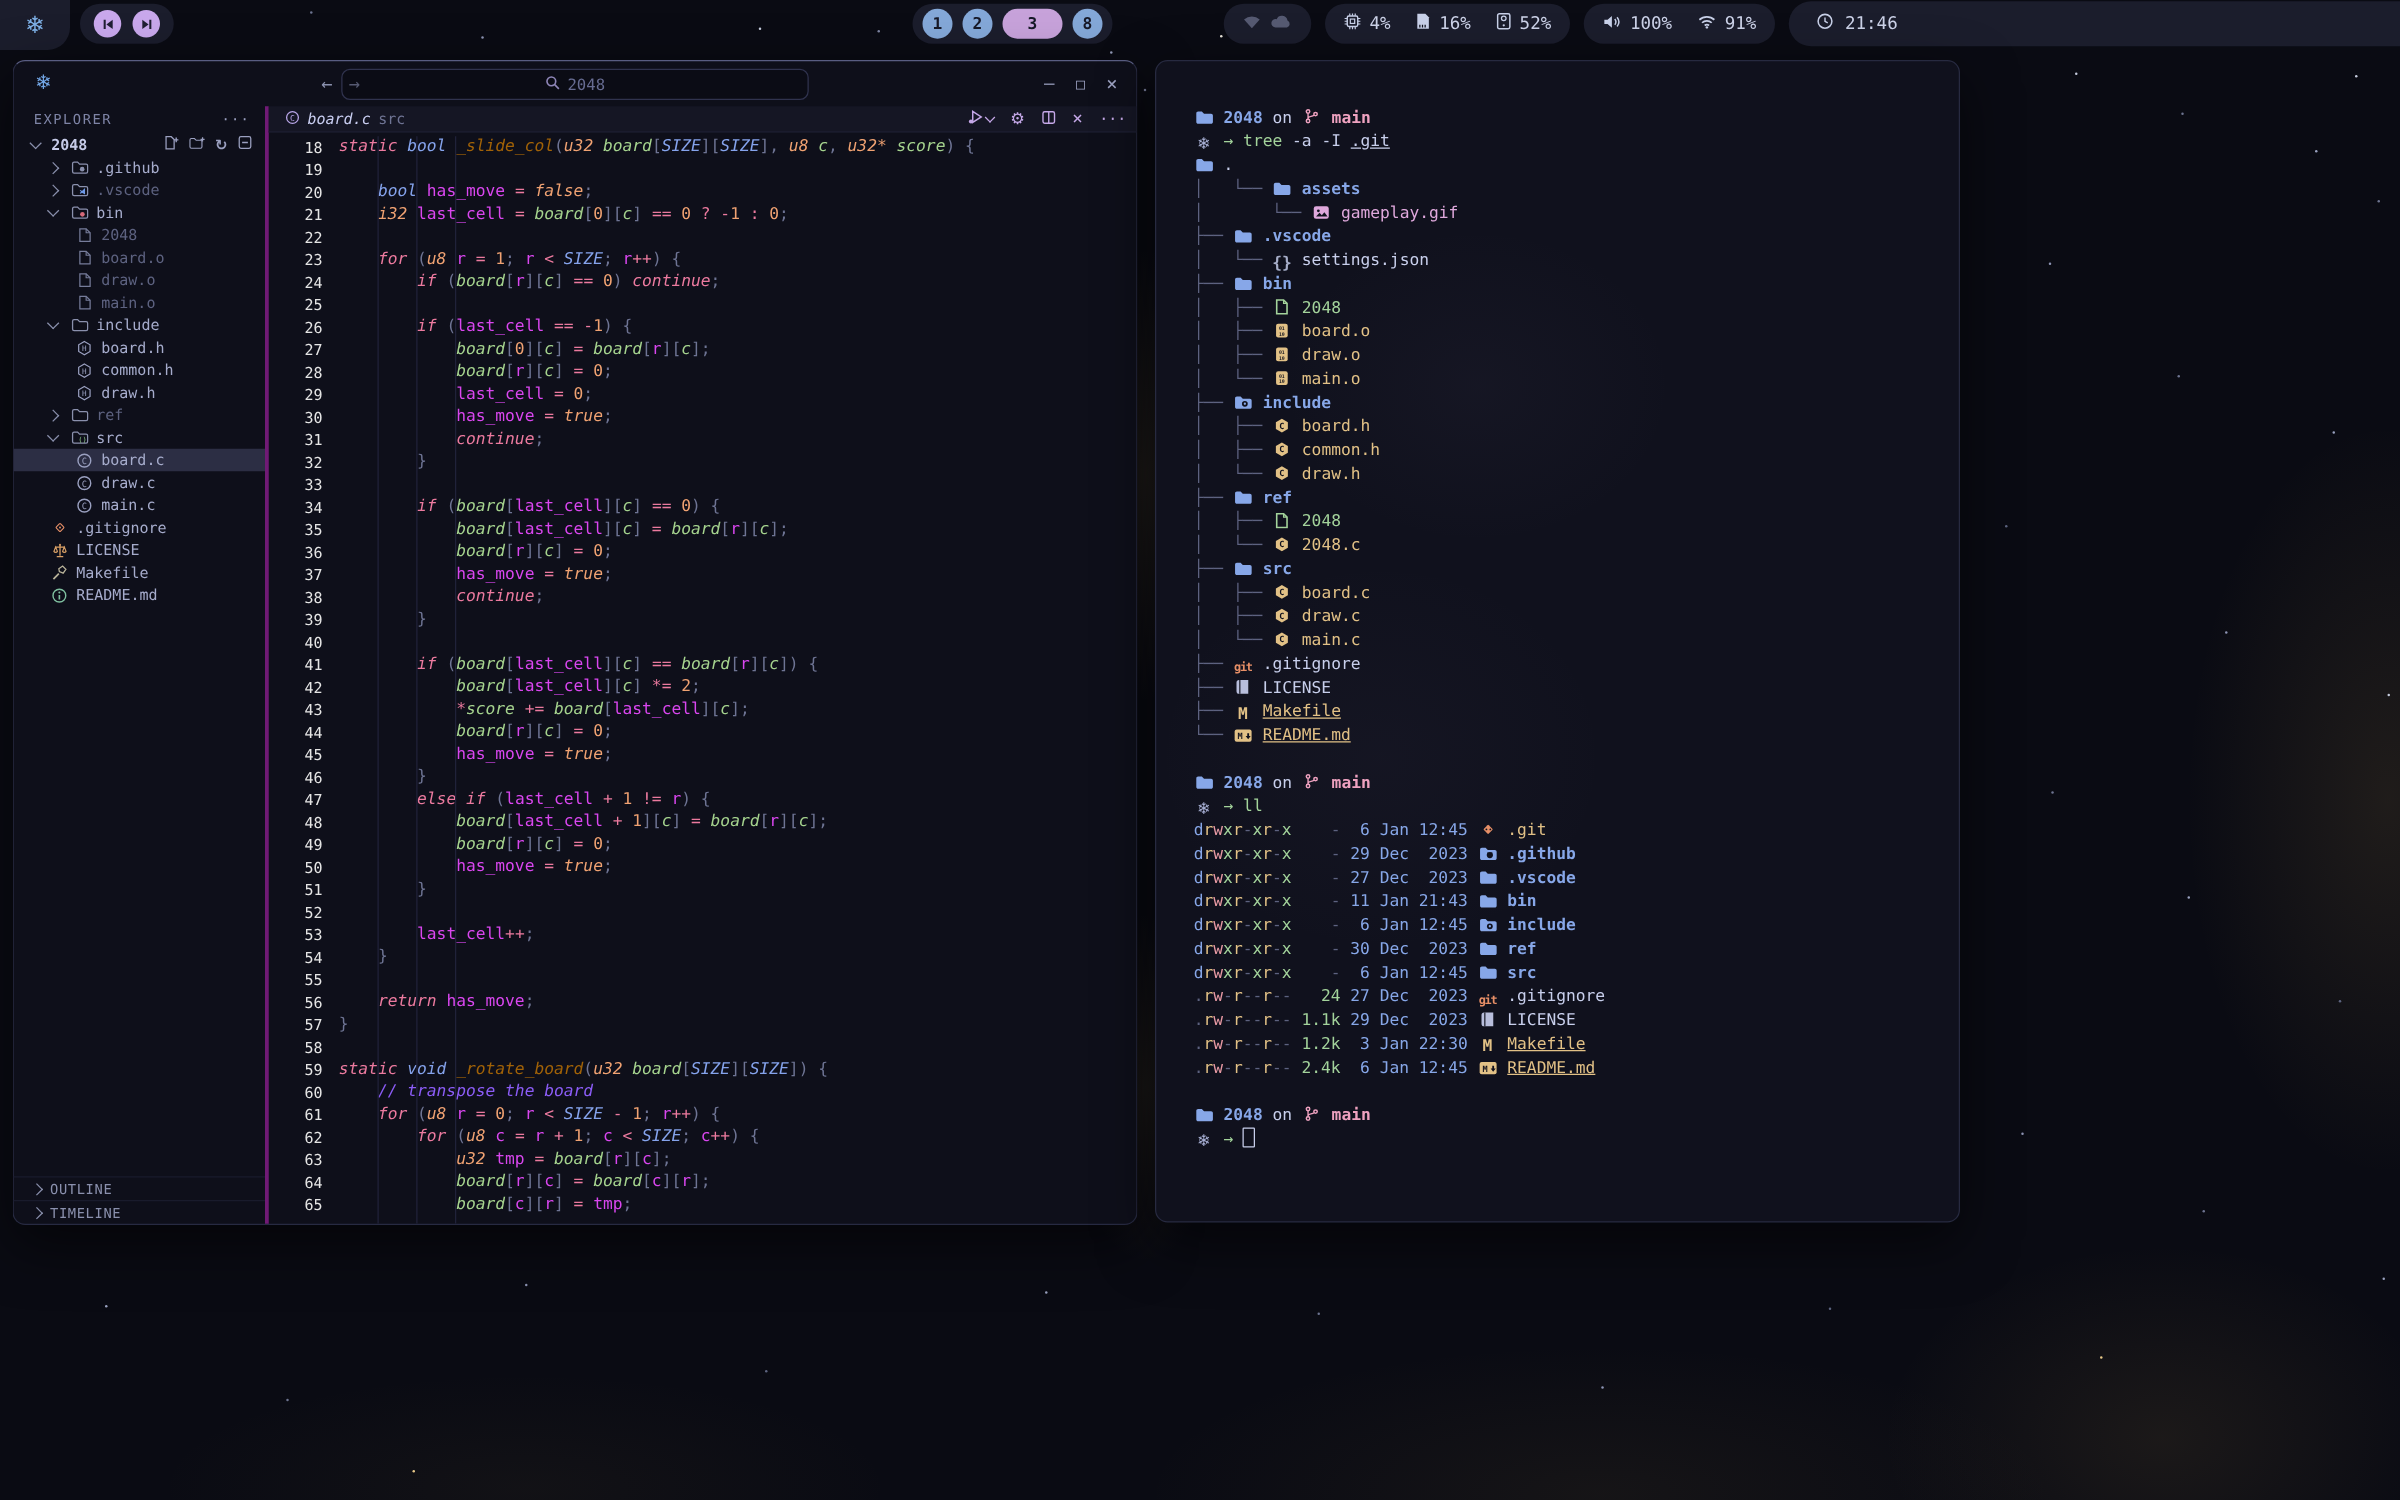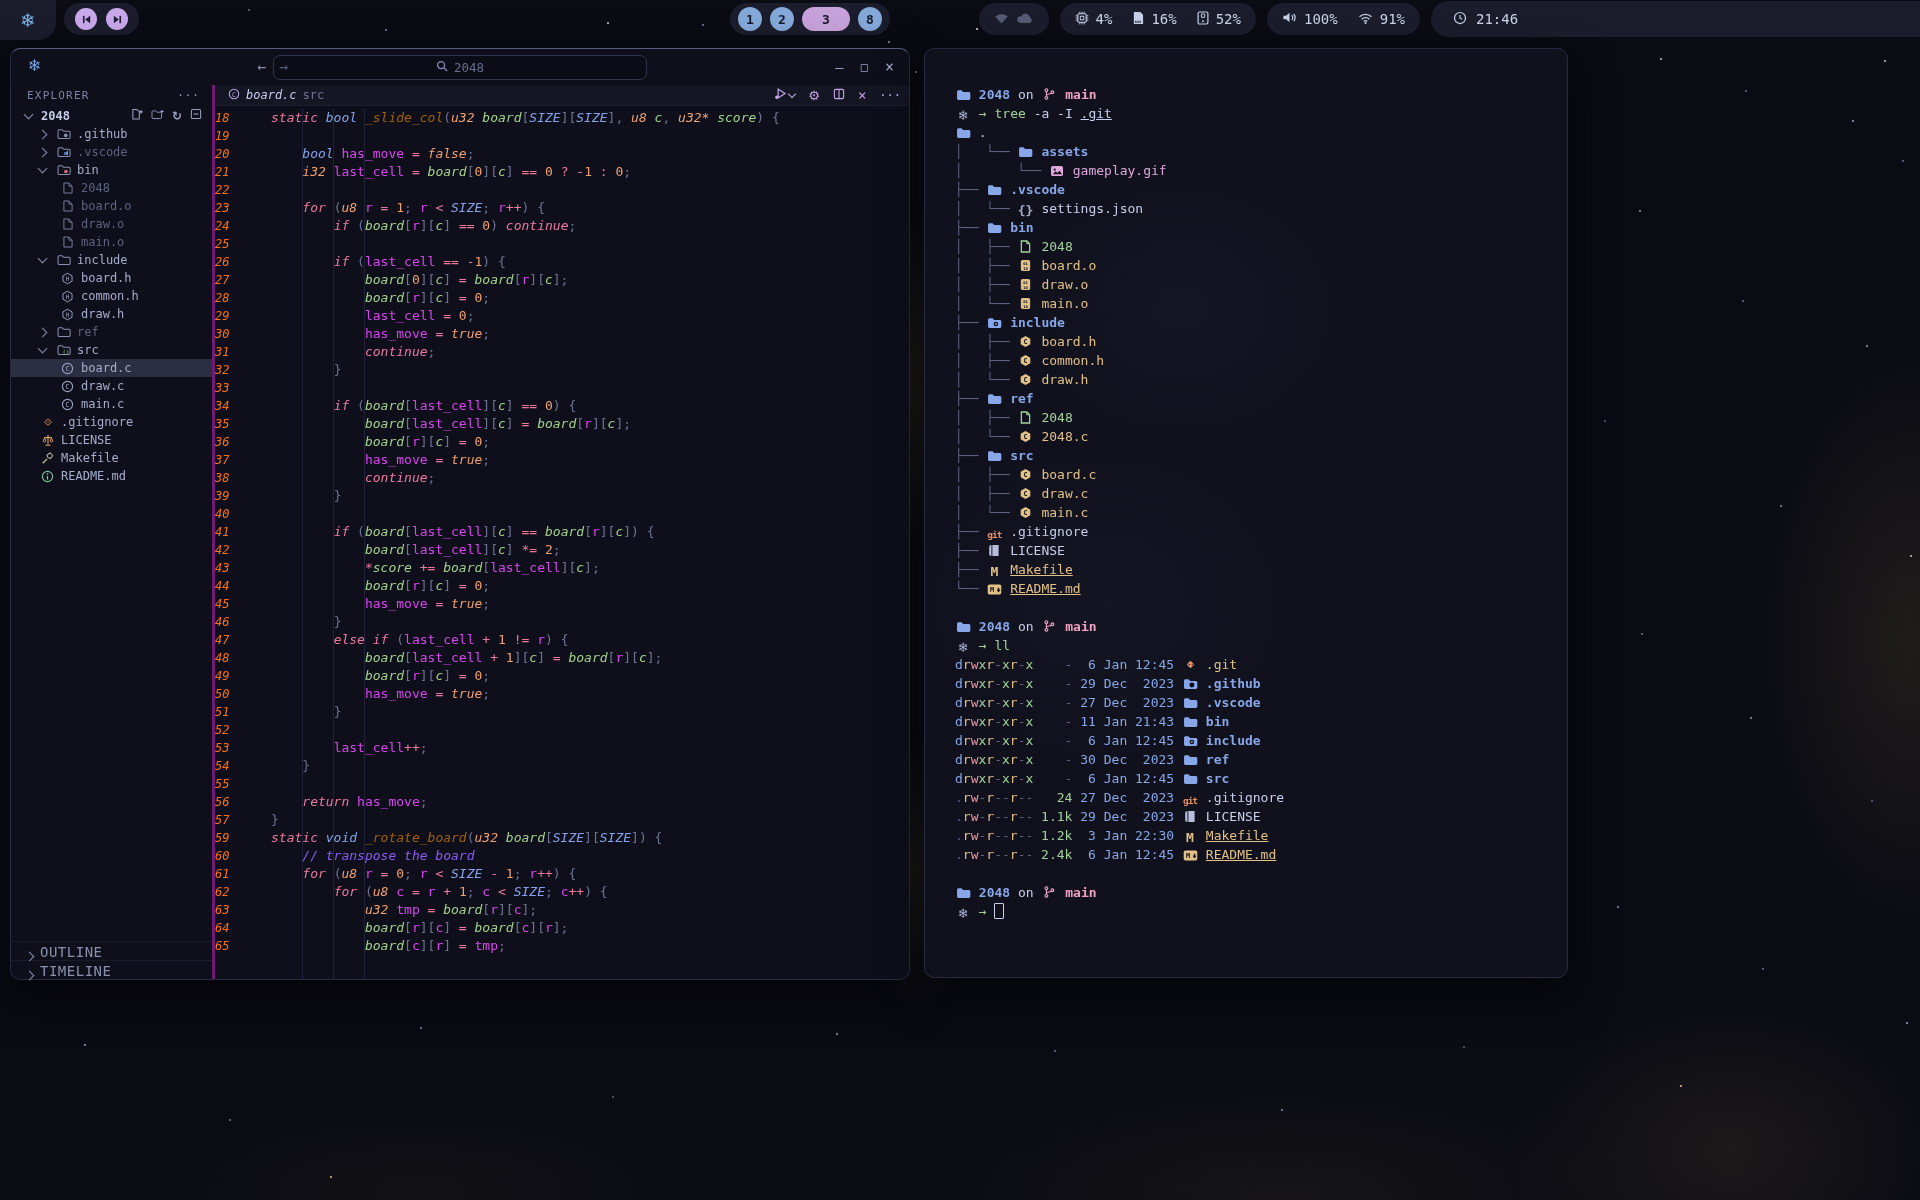--- a/index.html
+++ b/index.html
@@ -85,39 +85,39 @@
   .exp-row{height:18px;display:flex;align-items:center;font-size:12px;color:#a6accc;}
   .exp-row.sel{background:var(--selection,#2c2e44);}
   .exp-row .lbl.dim{color:#5d6280;}
   .chev{width:6px;height:6px;border-right:1.3px solid #8a90ad;border-bottom:1.3px solid #8a90ad;
     display:inline-block;flex:none;margin-right:9px;}
   .chev.down{transform:rotate(45deg);margin-top:-3px;}
   .chev.right{transform:rotate(-45deg);}
   .chev.panel{margin-right:7px;}
   .eicon{display:inline-flex;width:17px;justify-content:center;margin-right:5px;flex:none;align-items:center;}
   .exp-panels{margin-top:auto;}
-  .exp-panel{height:18px;display:flex;align-items:flex-end;padding-left:15px;color:#8a90ad;
-    font-size:14px;letter-spacing:.5px;border-top:1px solid #191b2c;}
+  .exp-panel{height:18px;display:flex;align-items:center;padding-left:15px;color:#8a90ad;
+    font-size:11px;letter-spacing:.5px;border-top:1px solid #191b2c;}
 
   
   .ed-main{flex:1;display:flex;flex-direction:column;min-width:0;}
   .tabbar{height:20px;background:#151624;display:flex;align-items:center;padding:0 8px 0 13px;
     border-bottom:1px solid #1c1e30;flex:none;}
   .tab{display:flex;align-items:center;gap:6px;font-size:12px;}
   .tab .fname{color:#c8cdf0;font-style:italic;}
   .tab .fdir{color:#6f7494;}
   .tab-icons{margin-left:auto;display:flex;gap:13px;align-items:center;color:#c5a8e8;font-size:12px;}
   .tab-icons .ti{display:inline-flex;align-items:center;}
   .chev-sm{width:5px;height:5px;border-right:1.2px solid #c5a8e8;border-bottom:1.2px solid #c5a8e8;
     transform:rotate(45deg);display:inline-block;margin-left:2px;margin-top:-2px;}
 
   .code{flex:1;position:relative;padding-top:3px;overflow:hidden;}
   .guide{position:absolute;top:3px;bottom:0;width:1px;background:#20223a;}
   .cl{display:flex;height:18px;line-height:18px;font-size:13px;}
-  .ln{width:43px;text-align:left;padding-right:13px;color:#f97316;flex:none;font-size:12px;font-style:italic;}
+  .ln{width:43px;text-align:right;padding-right:13px;color:#e5e5e5;flex:none;font-size:12px;}
   .ct{white-space:pre;}
   .t-kw{color:#ec7a9f;font-style:italic}
   .t-ty{color:#85a3ec;font-style:italic}
   .t-fn{color:#a16207;font-style:italic}
   .t-td{color:#f0a272;font-style:italic}
   .t-pm{color:#a5d38e;font-style:italic}
   .t-mc{color:#85a3ec;font-style:italic}
   .t-op{color:#ec7a9f}
   .t-nu{color:#f0a272}
   .t-bo{color:#f0a272;font-style:italic}
@@ -660,20 +660,24 @@
           </div>
           <div class="cl">
             <span class="ln">56</span>
             <span class="ct"><span class="t-ws">    </span><span class="t-kw">return </span><span class="t-id">has_move</span><span class="t-pu">;</span></span>
           </div>
           <div class="cl">
             <span class="ln">57</span>
             <span class="ct"><span class="t-pu">}</span></span>
           </div>
           <div class="cl">
+            <span class="ln">58</span>
+            <span class="ct"></span>
+          </div>
+          <div class="cl">
             <span class="ln">59</span>
             <span class="ct"><span class="t-kw">static </span><span class="t-ty">void </span><span class="t-fn">_rotate_board</span><span class="t-pu">(</span><span class="t-td">u32 </span><span class="t-pm">board</span><span class="t-pu">[</span><span class="t-mc">SIZE</span><span class="t-pu">][</span><span class="t-mc">SIZE</span><span class="t-pu">]) {</span></span>
           </div>
           <div class="cl">
             <span class="ln">60</span>
             <span class="ct"><span class="t-ws">    </span><span class="t-cm">// transpose the board</span></span>
           </div>
           <div class="cl">
             <span class="ln">61</span>
             <span class="ct"><span class="t-ws">    </span><span class="t-kw">for </span><span class="t-pu">(</span><span class="t-td">u8 </span><span class="t-id">r </span><span class="t-op">= </span><span class="t-nu">0</span><span class="t-pu">; </span><span class="t-id">r </span><span class="t-op">&lt; </span><span class="t-mc">SIZE </span><span class="t-op">- </span><span class="t-nu">1</span><span class="t-pu">; </span><span class="t-id">r</span><span class="t-op">++</span><span class="t-pu">) {</span></span>

